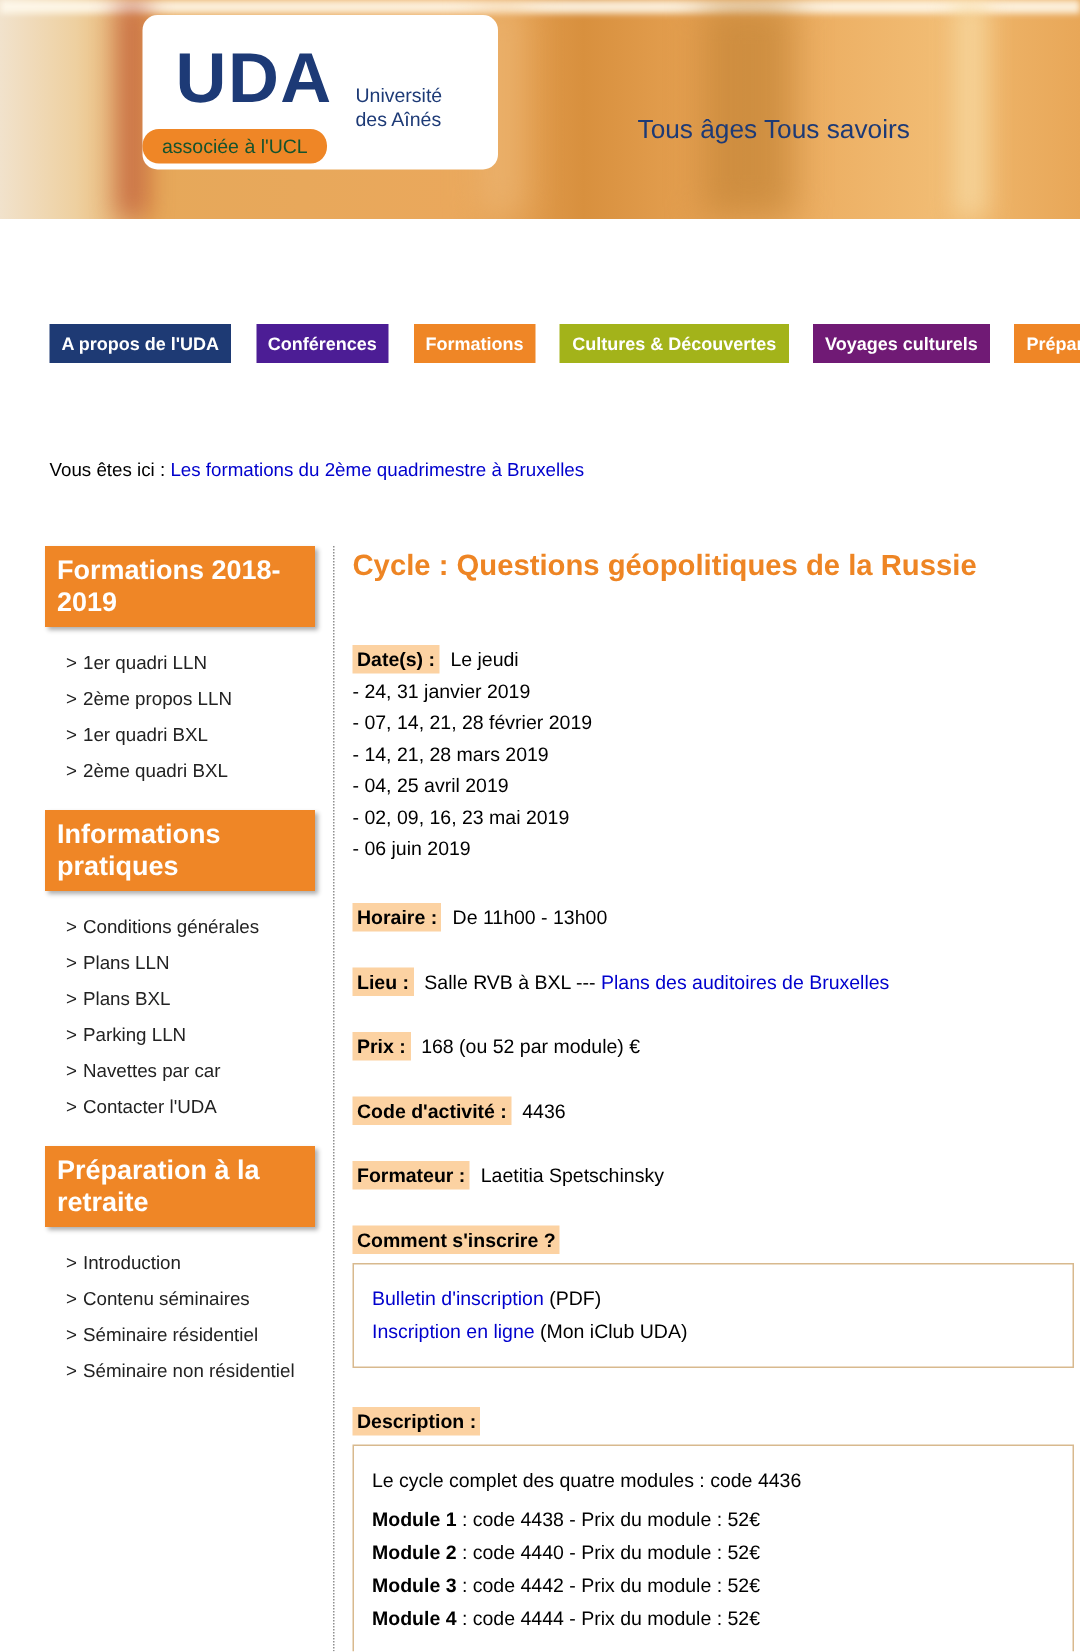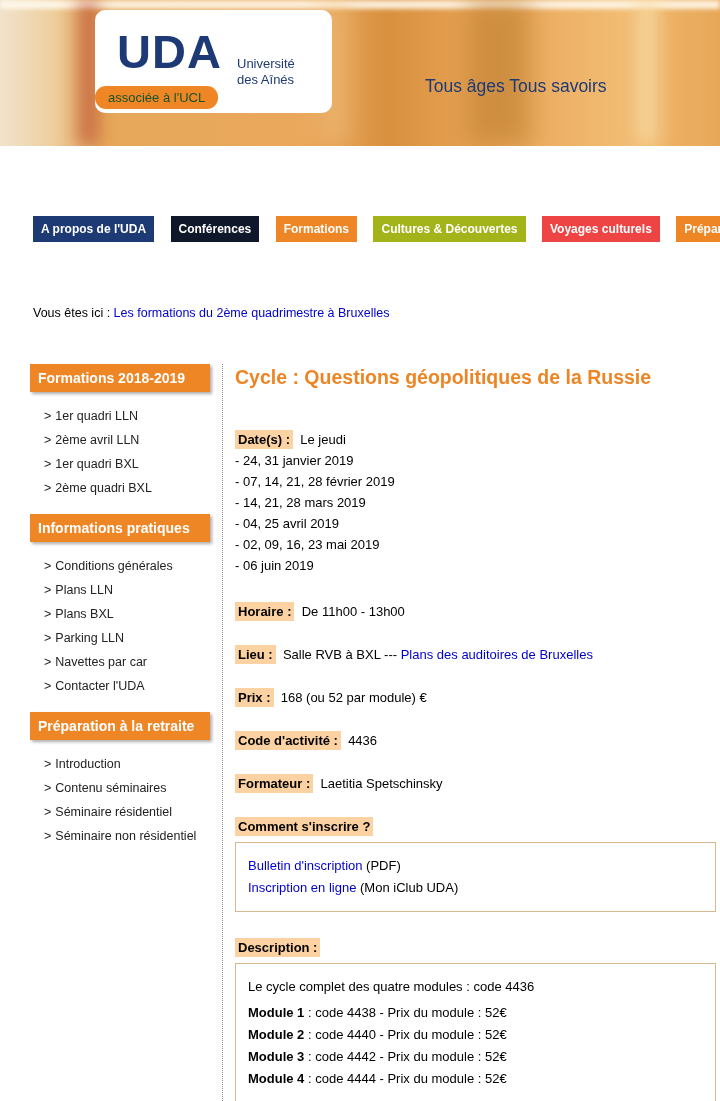--- a/index.html
+++ b/index.html
@@ -29,21 +29,21 @@
   
   .breadcrumb { margin:64px 0 0 33px; font-size:12.5px; color:#000; }
   a, .link { color:#0000cd; cursor:pointer; }
 
   
   .content { display:flex; margin-top:44px; min-height:770px; }
   .sidebar { width:180px; margin-left:30px; flex-shrink:0; }
   .divider { border-left:1px dotted #8f8f8f; margin-left:12px; }
   .main { padding-left:12px; width:455px; }
 
-  .side-header { background:#ef8626; color:#fff; font-weight:bold; font-size:14px; padding:6px 4px 6px 8px;
+  .side-header { background:#ef8626; color:#fff; font-weight:bold; font-size:18px; padding:6px 4px 6px 8px;
     box-shadow:2px 2px 3px rgba(0,0,0,.32); margin-bottom:12px; }
   .side-section { margin-bottom:14px; }
   .side-item { font-size:12.5px; color:#222; padding:5px 0 5px 14px; cursor:pointer; white-space:nowrap; }
   .side-item .bullet { margin-right:4px; }
 
   .title { color:#ee8524; font-size:19.5px; font-weight:bold; margin-top:2px; }
 
   .field { margin-top:28px; font-size:13px; }
   .fline { line-height:21px; }
   .lbl { background:#fcd2a2; font-weight:bold; padding:2px 3px; }
@@ -74,39 +74,39 @@
         <div>des Aînés</div>
       </div>
       <div class="logo-band">associée à l'UCL</div>
     </div>
 
     <div class="tagline">Tous âges Tous savoirs</div>
   </div>
 
   <div class="nav-row">
     <span class="nav-btn" style="background-color: rgb(30, 58, 116);">A propos de l'UDA</span>
-    <span class="nav-btn" style="background-color: #0f172a;">Conférences</span>
+    <span class="nav-btn" style="background-color: #4c1d95;">Conférences</span>
     <span class="nav-btn" style="background-color: rgb(239, 134, 38);">Formations</span>
     <span class="nav-btn" style="background-color: rgb(163, 179, 26);">Cultures &amp; Découvertes</span>
-    <span class="nav-btn" style="background-color: #ef4444;">Voyages culturels</span>
+    <span class="nav-btn" style="background-color: #701a75;">Voyages culturels</span>
     <span class="nav-btn" style="background-color: rgb(239, 134, 38);">Préparation à la retraite</span>
   </div>
 
   <div class="breadcrumb">
     <span>Vous êtes ici : </span><span class="link">Les formations du 2ème quadrimestre à Bruxelles</span>
   </div>
 
   <div class="content">
 
     <div class="sidebar">
 
       <div class="side-section">
         <div class="side-header">Formations 2018-2019</div>
         <div class="side-item"><span class="bullet">&gt;</span><span>1er quadri LLN</span></div>
-        <div class="side-item"><span class="bullet">&gt;</span><span>2ème avril LLN</span></div>
+        <div class="side-item"><span class="bullet">&gt;</span><span>2ème propos LLN</span></div>
         <div class="side-item"><span class="bullet">&gt;</span><span>1er quadri BXL</span></div>
         <div class="side-item"><span class="bullet">&gt;</span><span>2ème quadri BXL</span></div>
       </div>
 
       <div class="side-section">
         <div class="side-header">Informations pratiques</div>
         <div class="side-item"><span class="bullet">&gt;</span><span>Conditions générales</span></div>
         <div class="side-item"><span class="bullet">&gt;</span><span>Plans LLN</span></div>
         <div class="side-item"><span class="bullet">&gt;</span><span>Plans BXL</span></div>
         <div class="side-item"><span class="bullet">&gt;</span><span>Parking LLN</span></div>

